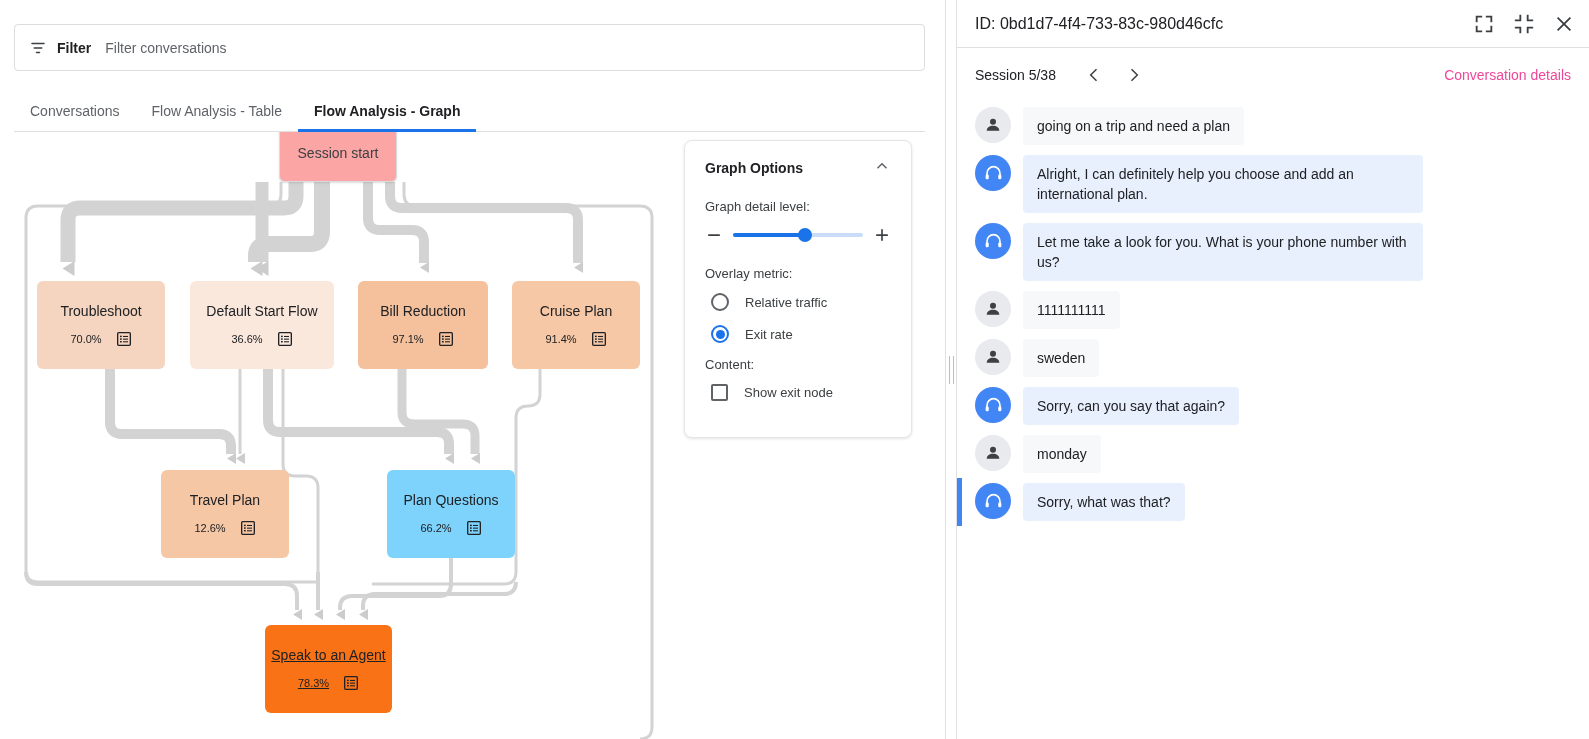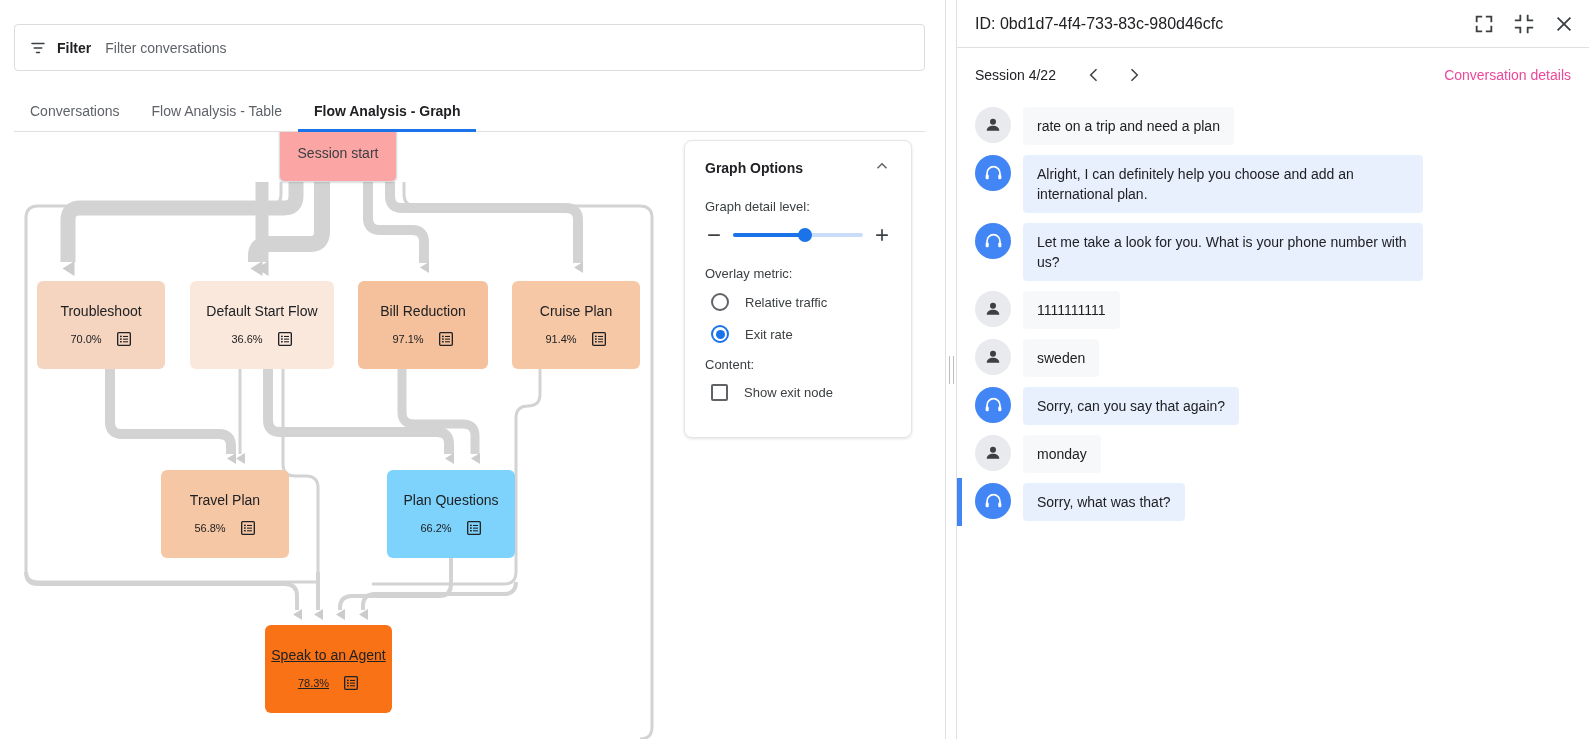--- a/index.html
+++ b/index.html
@@ -374,21 +374,21 @@
               <rect x="10.5" y="11.4" width="7.5" height="1.6" fill="#202124" stroke="none"></rect>
               <rect x="10.5" y="15.4" width="7.5" height="1.6" fill="#202124" stroke="none"></rect>
             </svg>
           </span>
         </span>
       </div>
 
       <div class="node" style="left:161px; top:338px; width:128px; height:88px; background:#f6c7a4;">
         <span class="node-title">Travel Plan</span>
         <span class="node-meta">
-          <span class="node-pct">56.8%</span>
+          <span class="node-pct">12.6%</span>
           <span class="node-icon">
             <svg viewBox="0 0 24 24" width="16" height="16" fill="none" stroke="#202124" stroke-width="2">
               <rect x="2.5" y="2.5" width="19" height="19" rx="1.5"></rect>
               <rect x="6" y="7" width="2.6" height="2.2" fill="#202124" stroke="none"></rect>
               <rect x="6" y="11" width="2.6" height="2.2" fill="#202124" stroke="none"></rect>
               <rect x="6" y="15" width="2.6" height="2.2" fill="#202124" stroke="none"></rect>
               <rect x="10.5" y="7.4" width="7.5" height="1.6" fill="#202124" stroke="none"></rect>
               <rect x="10.5" y="11.4" width="7.5" height="1.6" fill="#202124" stroke="none"></rect>
               <rect x="10.5" y="15.4" width="7.5" height="1.6" fill="#202124" stroke="none"></rect>
             </svg>
@@ -512,21 +512,21 @@
         </span>
         <span class="hdr-btn">
           <svg viewBox="0 0 24 24" width="22" height="22" fill="none" stroke="#3c4043" stroke-width="2">
             <path d="M5 5 L19 19 M19 5 L5 19"></path>
           </svg>
         </span>
       </span>
     </div>
 
     <div class="session-bar">
-      <span class="session-label">Session 4/22</span>
+      <span class="session-label">Session 5/38</span>
       <span class="nav-btn">
         <svg viewBox="0 0 24 24" width="20" height="20" fill="none" stroke="#3c4043" stroke-width="1.8">
           <path d="M15 5 L8 12 L15 19"></path>
         </svg>
       </span>
       <span class="nav-btn">
         <svg viewBox="0 0 24 24" width="20" height="20" fill="none" stroke="#3c4043" stroke-width="1.8">
           <path d="M9 5 L16 12 L9 19"></path>
         </svg>
       </span>
@@ -535,21 +535,21 @@
 
     <div class="messages">
 
       <div class="msg-row">
         <span class="avatar user">
           <svg viewBox="0 0 24 24" width="20" height="20" fill="#3c4043">
             <circle cx="12" cy="8" r="3.6"></circle>
             <path d="M4.5 19 C4.5 14.8 8 13 12 13 C16 13 19.5 14.8 19.5 19 Z"></path>
           </svg>
         </span>
-        <span class="bubble user">rate on a trip and need a plan</span>
+        <span class="bubble user">going on a trip and need a plan</span>
       </div>
 
       <div class="msg-row">
         <span class="avatar agent">
           <svg viewBox="0 0 24 24" width="21" height="21" fill="none" stroke="#fff" stroke-width="1.9">
             <path d="M4.6 15 L4.6 11.6 A7.4 7.4 0 0 1 19.4 11.6 L19.4 15"></path>
             <rect x="3" y="13.2" width="3.6" height="5.4" rx="1.4" fill="#fff" stroke="none"></rect>
             <rect x="17.4" y="13.2" width="3.6" height="5.4" rx="1.4" fill="#fff" stroke="none"></rect>
           </svg>
         </span>

